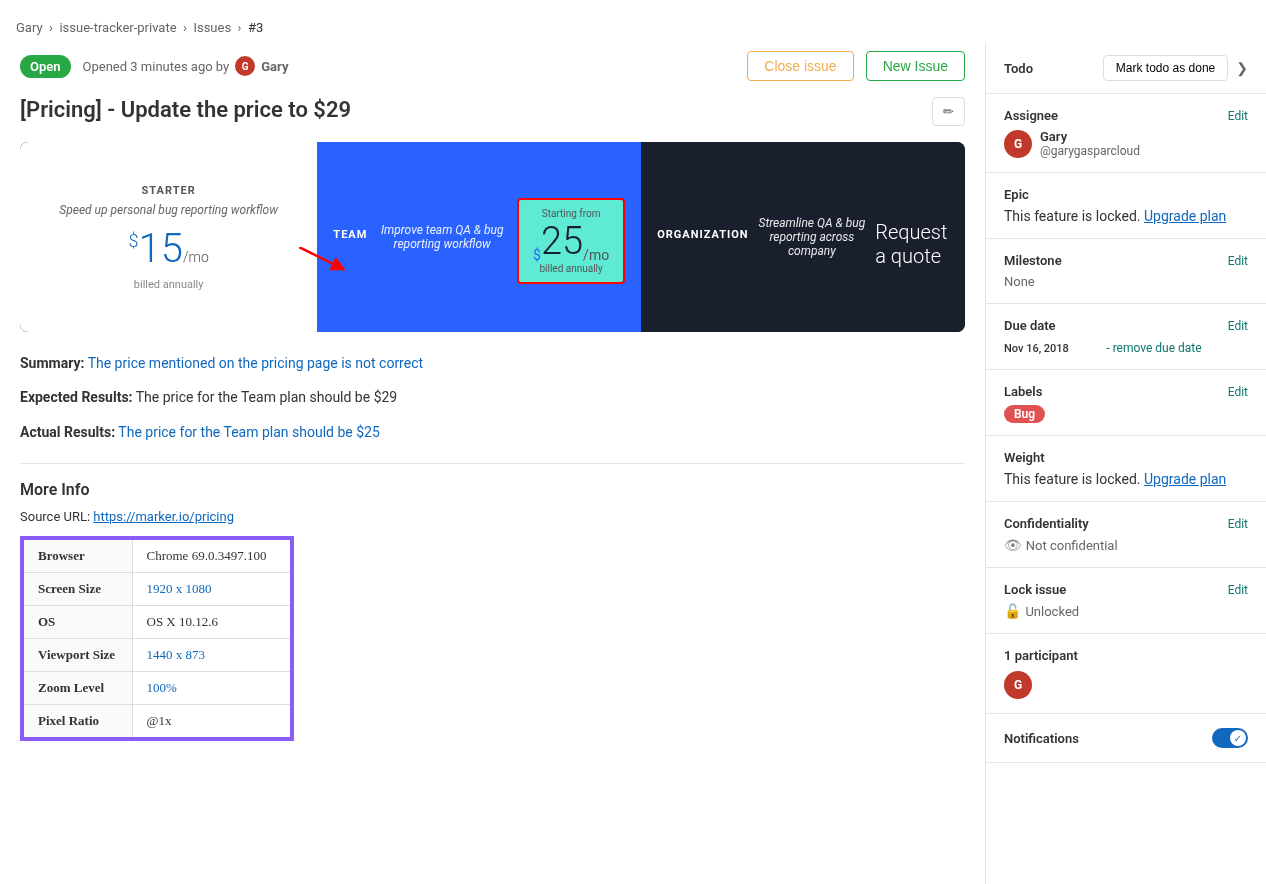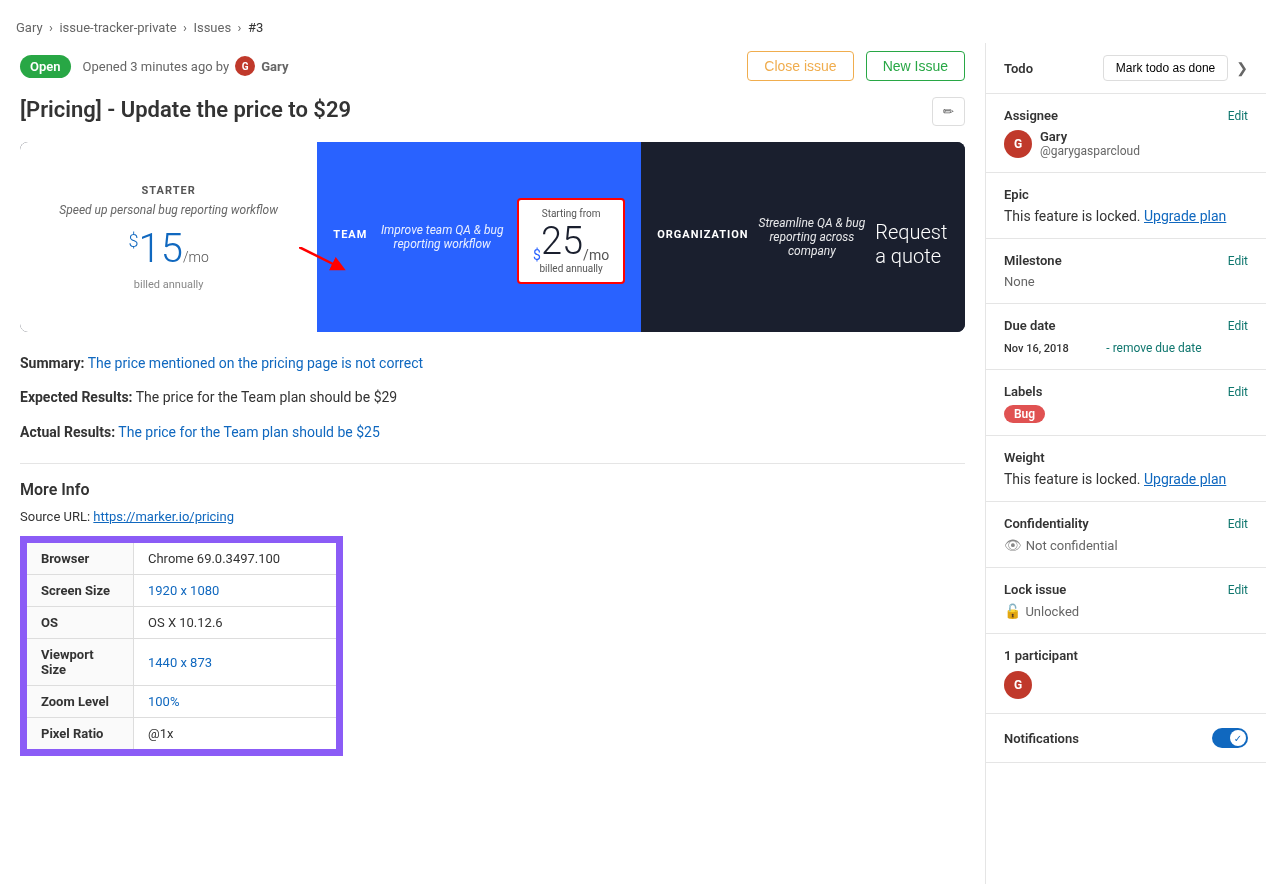--- a/index.html
+++ b/index.html
@@ -25,38 +25,38 @@
     .edit-icon-btn { border: 1px solid #ddd; background: white; padding: 6px 10px; border-radius: 4px; cursor: pointer; color: #666; }
 
     .pricing-img-container { background: #1a1f2e; border-radius: 8px; overflow: hidden; margin-bottom: 20px; display: flex; height: 190px; }
     .pricing-starter { background: white; flex: 1; display: flex; flex-direction: column; align-items: center; justify-content: center; padding: 16px; }
     .pricing-team { background: #2962ff; flex: 1.1; display: flex; align-items: center; justify-content: center; padding: 16px; position: relative; }
     .pricing-org { background: #1a1f2e; flex: 1.1; display: flex; flex-direction: row; align-items: center; justify-content: center; padding: 16px; }
     .plan-name { font-size: 11px; font-weight: 700; letter-spacing: 1px; text-transform: uppercase; color: #555; margin-bottom: 6px; }
     .plan-name-white { color: white; }
     .plan-desc { font-size: 12px; color: #666; text-align: center; font-style: italic; }
     .plan-desc-white { color: rgba(255,255,255,0.9); text-align: center; font-style: italic; font-size: 12px; }
-    .price-box { background: #ffffff; border: 2px solid red; border-radius: 4px; padding: 8px 14px; margin-top: 8px; text-align: center; }
+    .price-box { background: #5eead4; border: 2px solid red; border-radius: 4px; padding: 8px 14px; margin-top: 8px; text-align: center; }
     .price-starting { font-size: 10px; color: #555; }
     .price-billed { font-size: 10px; color: #555; }
     .starter-price { font-size: 42px; font-weight: 300; color: #1a1f2e; margin: 6px 0; }
     .starter-billed { font-size: 11px; color: #888; }
     .quote-text { color: white; font-size: 20px; font-weight: 300; }
 
     .issue-text { margin-bottom: 20px; }
     .issue-text p { margin-bottom: 12px; line-height: 1.6; }
     .issue-text .label { font-weight: 700; }
     .link-text { color: #1068bf; }
 
     .divider { border: none; border-top: 1px solid #e5e5e5; margin: 16px 0; }
 
     .more-info-title { font-size: 16px; font-weight: 600; margin-bottom: 10px; }
     .source-url-row { margin-bottom: 12px; font-size: 13px; }
 
-    .info-table { border-collapse: collapse; width: 323px; border: 7px solid #8b5cf6; }
+    .info-table { border-collapse: collapse; width: 274px; border: 4px solid #8b5cf6; font-family: Liberation Serif, serif; }
     .info-table td { border: 1px solid #ddd; padding: 8px 14px; font-size: 13px; }
     .info-table td:first-child { font-weight: 700; background: #fafafa; width: 110px; }
     .info-table td:last-child { color: #1068bf; }
     .info-table td.dark { color: #333; }
 
     
     .sidebar { width: 280px; overflow-y: auto; padding: 0; }
     .sidebar-section { padding: 14px 18px; border-bottom: 1px solid #e5e5e5; }
     .sidebar-row { display: flex; justify-content: space-between; align-items: center; margin-bottom: 6px; }
     .sidebar-label { font-size: 13px; font-weight: 600; color: #333; }

